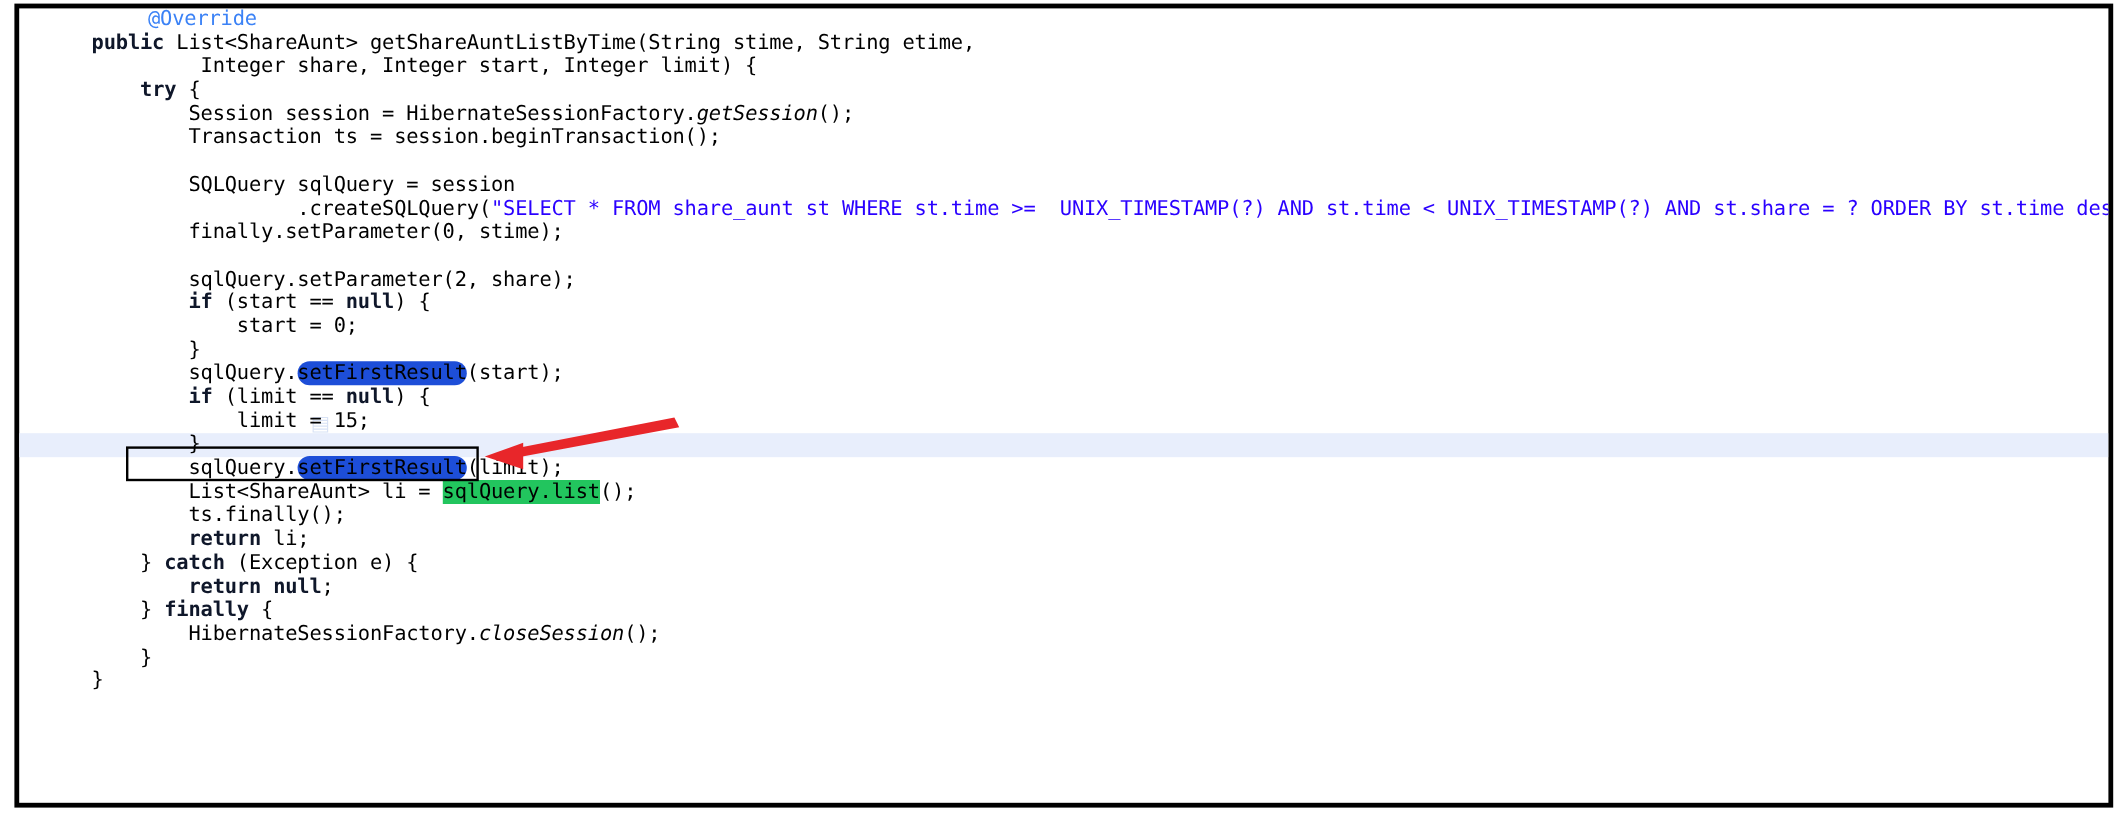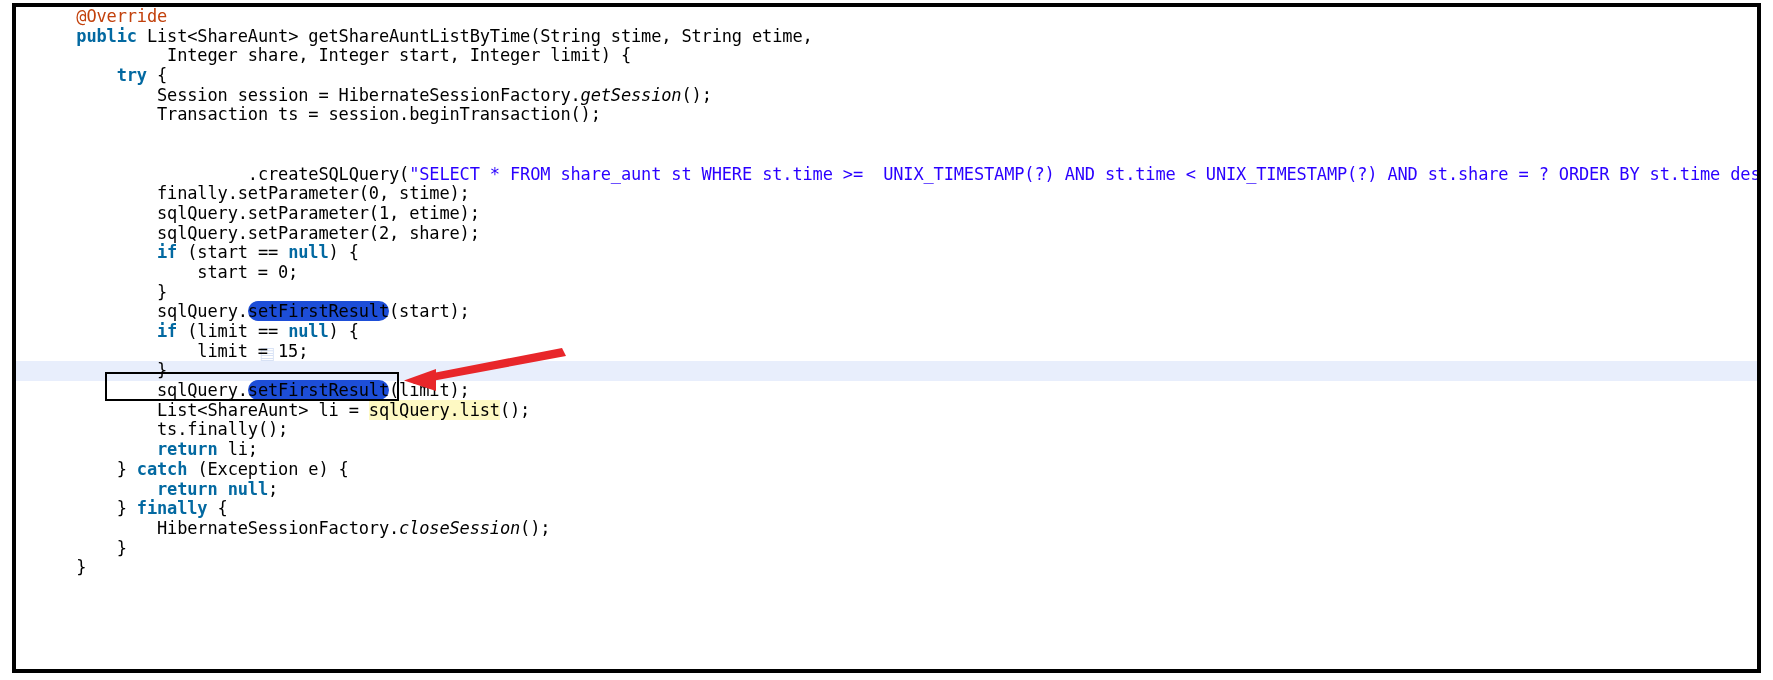--- a/index.html
+++ b/index.html
@@ -49,28 +49,28 @@
     position: relative;
     display: inline-block;
     padding-left: 20px;
     z-index: 2;
   }
   
   .line.current {
     background: #e8eefc;
   }
   
-  .kw        { color: #0369a1; font-weight: bold; }
-  .ann       { color: #c2410c; }
+  .kw        { color: #0f172a; font-weight: bold; }
+  .ann       { color: #3b82f6; margin-left: 47px; }
   .str       { color: #2a00ff; }
   .static-it { font-style: italic; text-align: center; }
   
   .occ { background: #1d4ed8; border-radius: 10px; }
   
-  .occ-y { background: #fef9c3; }
+  .occ-y { background: #22c55e; }
   
   .token-box {
     position: absolute;
     border: 2.5px solid #000000;
     background: transparent;
     z-index: 5;
     pointer-events: none;
   }
   #arrow-layer {
     position: absolute;
@@ -100,24 +100,24 @@
 
   <div id="editor-frame">
     <div id="code-area">
         <div class="line"><span class="line-inner"><span>    </span><span class="ann">@Override</span></span></div>
         <div class="line"><span class="line-inner"><span>    </span><span class="kw">public</span><span> List&lt;ShareAunt&gt; getShareAuntListByTime(String stime, String etime,</span></span></div>
         <div class="line"><span class="line-inner"><span>             </span><span>Integer share, Integer start, Integer limit) {</span></span></div>
         <div class="line"><span class="line-inner"><span>        </span><span class="kw">try</span><span> {</span></span></div>
         <div class="line"><span class="line-inner"><span>            </span><span>Session session = HibernateSessionFactory.</span><span class="static-it">getSession</span><span>();</span></span></div>
         <div class="line"><span class="line-inner"><span>            </span><span>Transaction ts = session.beginTransaction();</span></span></div>
         <div class="line"><span class="line-inner"><span></span><span></span></span></div>
-        <div class="line"><span class="line-inner"><span>            </span></span></div>
+        <div class="line"><span class="line-inner"><span>            </span><span>SQLQuery sqlQuery = session</span></span></div>
         <div class="line"><span class="line-inner"><span>                     </span><span>.createSQLQuery(</span><span class="str">"SELECT * FROM share_aunt st WHERE st.time &gt;=  UNIX_TIMESTAMP(?) AND st.time &lt; UNIX_TIMESTAMP(?) AND st.share = ? ORDER BY st.time desc "</span></span></div>
         <div class="line"><span class="line-inner"><span>            </span><span>finally.setParameter(0, stime);</span></span></div>
-        <div class="line"><span class="line-inner"><span>            </span><span>sqlQuery.setParameter(1, etime);</span></span></div>
+        <div class="line"><span class="line-inner"><span>            </span></span></div>
         <div class="line"><span class="line-inner"><span>            </span><span>sqlQuery.setParameter(2, share);</span></span></div>
         <div class="line"><span class="line-inner"><span>            </span><span class="kw">if</span><span> (start == </span><span class="kw">null</span><span>) {</span></span></div>
         <div class="line"><span class="line-inner"><span>                </span><span>start = 0;</span></span></div>
         <div class="line"><span class="line-inner"><span>            </span><span>}</span></span></div>
         <div class="line"><span class="line-inner"><span>            </span><span>sqlQuery.</span><span class="occ">setFirstResult</span><span>(start);</span></span></div>
         <div class="line"><span class="line-inner"><span>            </span><span class="kw">if</span><span> (limit == </span><span class="kw">null</span><span>) {</span></span></div>
         <div class="line"><span class="line-inner"><span>                </span><span>limit = 15;</span></span></div>
         <div class="line current"><span class="line-inner"><span>            </span><span>}</span></span></div>
         <div class="line"><span class="line-inner"><span>            </span><span>sqlQuery.</span><span class="occ">setFirstResult</span><span>(limit);</span></span></div>
         <div class="line"><span class="line-inner"><span>            </span><span>List&lt;ShareAunt&gt; li = </span><span class="occ-y">sqlQuery.list</span><span>();</span></span></div>

